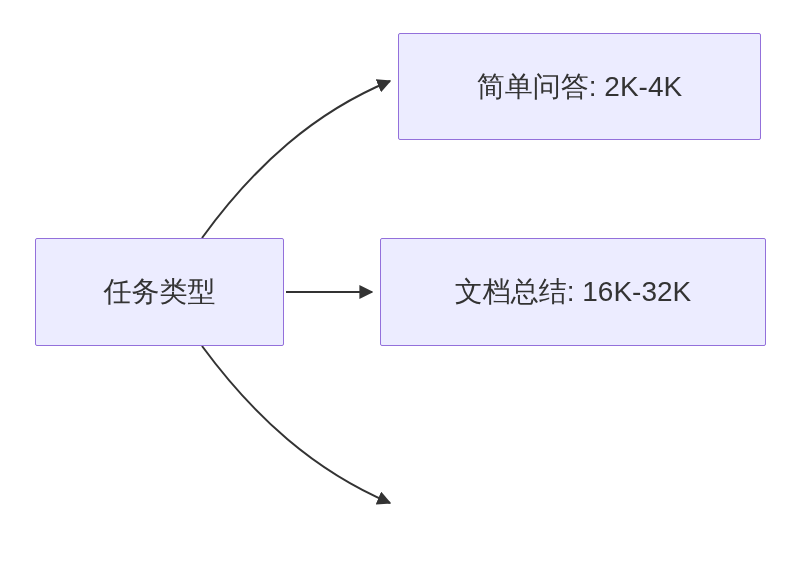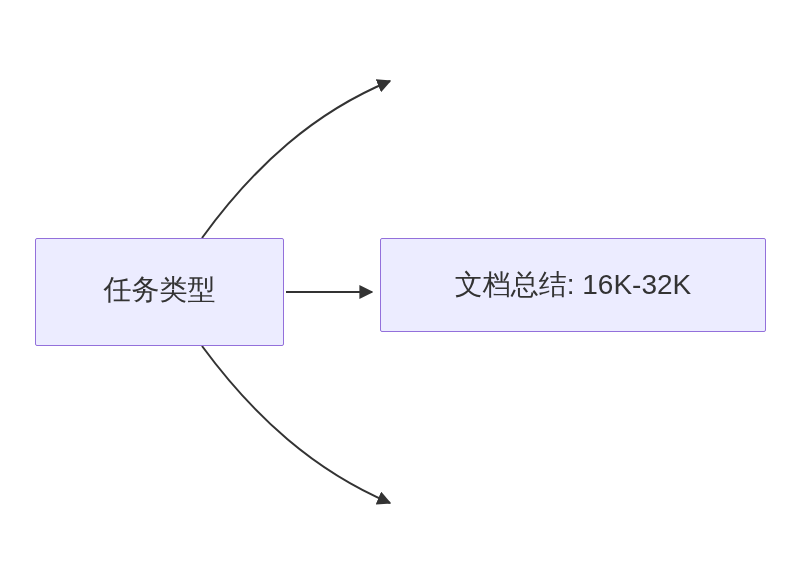--- a/index.html
+++ b/index.html
@@ -35,23 +35,23 @@
     border: 1.5px solid var(--node-border, #9370db);
     border-radius: 2px;
     display: flex;
     align-items: center;
     justify-content: center;
     color: var(--text-color, #333333);
     font-size: 28px;
     line-height: 1.2;
     white-space: nowrap;
   }
-  .node-root      { left: 35px;  top: 238px; width: 249px; height: 108px; font-family: Liberation Mono, monospace; }
+  .node-root      { left: 35px;  top: 238px; width: 249px; height: 108px; }
   .node-simple-qa { left: 398px; top: 33px;  width: 363px; height: 107px; }
-  .node-doc-sum   { left: 380px; top: 238px; width: 386px; height: 94px; }
+  .node-doc-sum   { left: 380px; top: 238px; width: 386px; height: 108px; }
   .node-multi-doc { left: 383px; top: 447px; width: 379px; height: 106px; }
 </style>
 </head>
 <body>
 
 <div class="canvas">
 
   <svg class="edges-layer" width="787" height="572" viewBox="0 0 787 572" xmlns="http://www.w3.org/2000/svg">
     <defs>
       <marker id="arrowhead" viewBox="0 0 10 10" refX="9" refY="5" markerWidth="7" markerHeight="7" orient="auto-start-reverse">
@@ -63,19 +63,22 @@
 
     <path class="edge" d="M 286 292 L 372 292" marker-end="url(#arrowhead)"></path>
 
     <path class="edge" d="M 202 346 C 255 418, 315 471, 390 503" marker-end="url(#arrowhead)"></path>
   </svg>
 
   <div class="node node-root">
     <span>任务类型</span>
   </div>
 
+  <div class="node node-simple-qa">
+    <span>简单问答: 2K-4K</span>
+  </div>
 
   <div class="node node-doc-sum">
     <span>文档总结: 16K-32K</span>
   </div>
 
 
 </div>
 
 </body></html>

